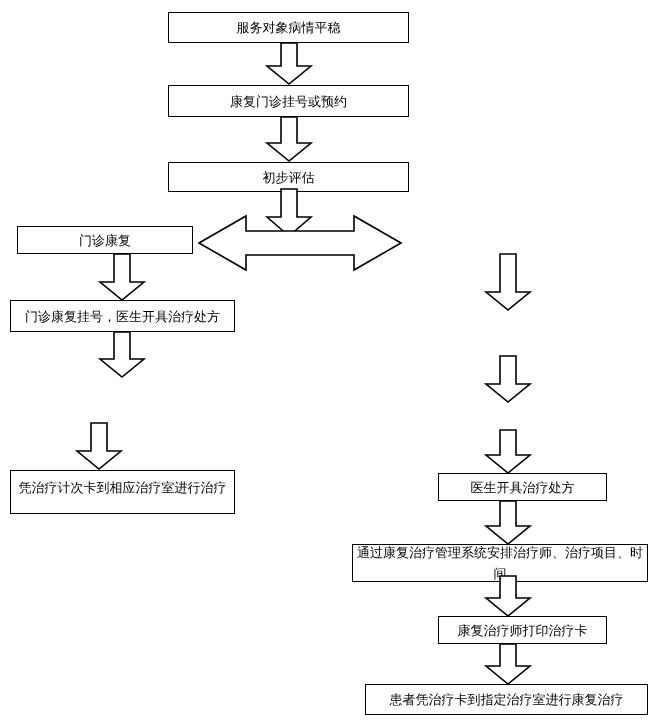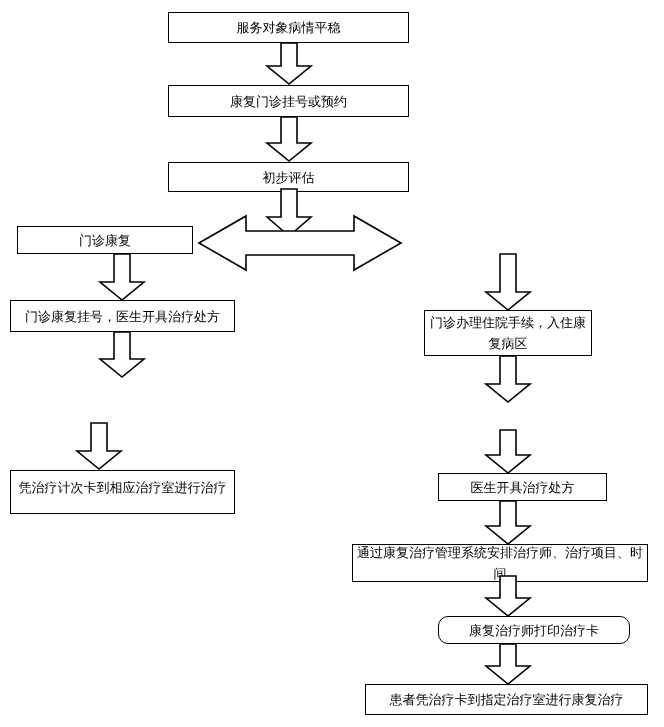--- a/index.html
+++ b/index.html
@@ -107,21 +107,20 @@
 
   <div class="node top-align" style="left:10px; top:470px; width:225px; height:44px;">凭治疗计次卡到相应治疗室进行治疗</div>
 
 
   <div class="arrow" style="left:485px; top:254px; width:46px; height:57px;">
     <svg width="46" height="57" viewBox="0 0 46 57">
       <polygon points="15,0 31,0 31,38 45,38 23,56 1,38 15,38"></polygon>
     </svg>
   </div>
 
-  <div class="node" style="left:424px; top:310px; width:168px; height:46px;">门诊办理住院手续，入住康复病区</div>
 
   <div class="arrow" style="left:485px; top:356px; width:46px; height:47px;">
     <svg width="46" height="47" viewBox="0 0 46 47">
       <polygon points="15,0 31,0 31,28 45,28 23,46 1,28 15,28"></polygon>
     </svg>
   </div>
 
 
   <div class="arrow" style="left:485px; top:430px; width:46px; height:44px;">
     <svg width="46" height="44" viewBox="0 0 46 44">
@@ -138,21 +137,21 @@
   </div>
 
   <div class="node" style="left:352px; top:544px; width:296px; height:38px;">通过康复治疗管理系统安排治疗师、治疗项目、时间</div>
 
   <div class="arrow" style="left:485px; top:576px; width:46px; height:41px;">
     <svg width="46" height="41" viewBox="0 0 46 41">
       <polygon points="15,0 31,0 31,22 45,22 23,40 1,22 15,22"></polygon>
     </svg>
   </div>
 
-  <div class="node" style="left:438px; top:616px; width:192px; height:28px;border-radius:10px;">康复治疗师打印治疗卡</div>
+  <div class="node" style="left:438px; top:616px; width:169px; height:28px;">康复治疗师打印治疗卡</div>
 
   <div class="arrow" style="left:485px; top:644px; width:46px; height:41px;">
     <svg width="46" height="41" viewBox="0 0 46 41">
       <polygon points="15,0 31,0 31,22 45,22 23,40 1,22 15,22"></polygon>
     </svg>
   </div>
 
   <div class="node" style="left:365px; top:684px; width:283px; height:31px;">患者凭治疗卡到指定治疗室进行康复治疗</div>
 
 </div>

